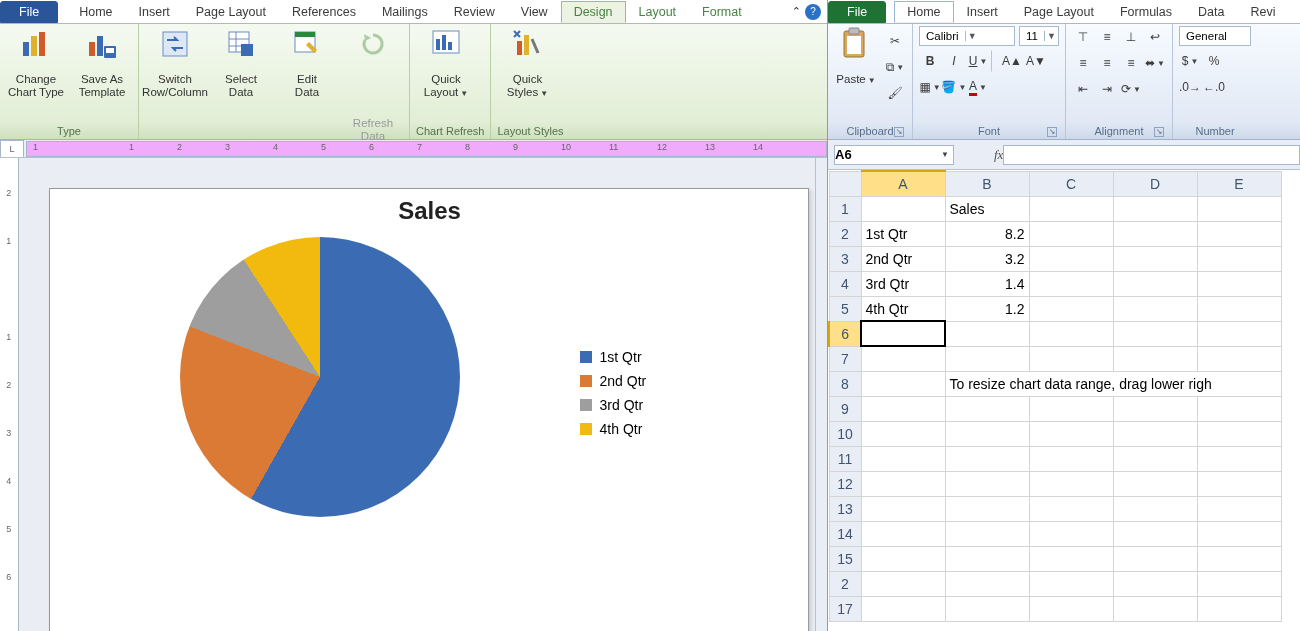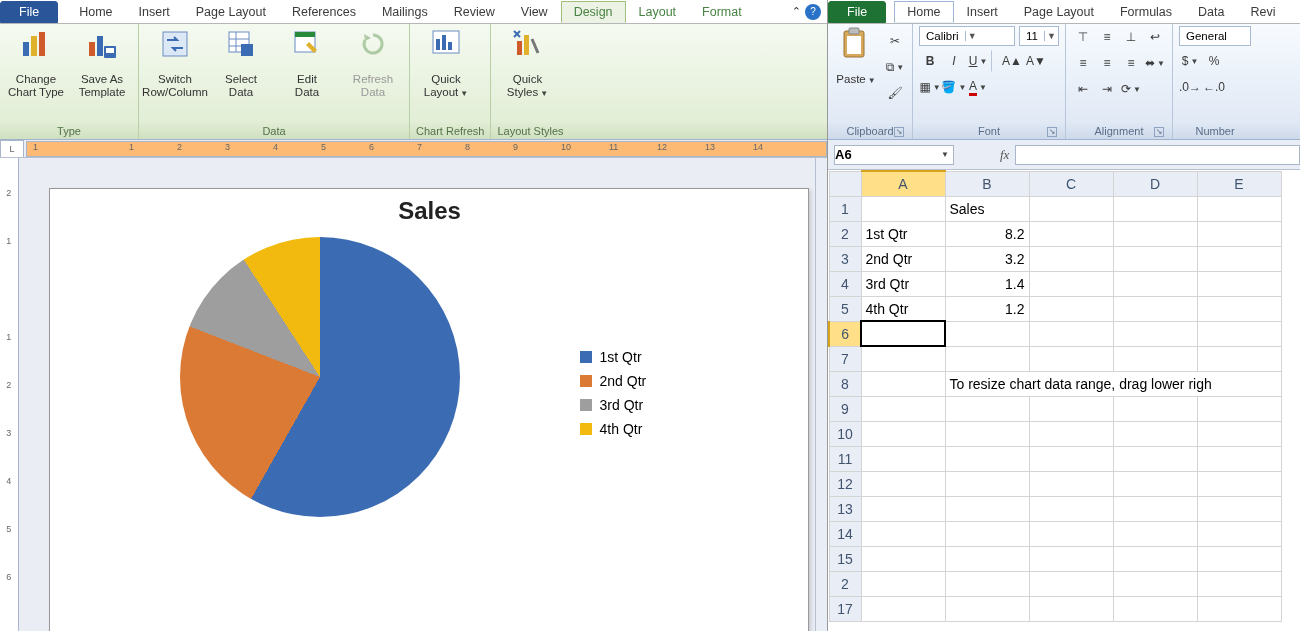--- a/index.html
+++ b/index.html
@@ -22,30 +22,30 @@
 .ribbon.green { background:linear-gradient(#f5faf1,#e2eed6 85%,#cfe0bf); }
 .group { display:flex; flex-direction:column; justify-content:space-between; border-right:1px solid #b9c6d9; padding:2px 6px 0 6px; }
 .ribbon.green .group { border-right-color:#b9d0a6; }
 .group-body { display:flex; gap:6px; align-items:flex-start; }
 .group-label { text-align:center; font-size:11px; color:#5a6d88; padding:2px 0; position:relative; }
 .ribbon.green .group-label { color:#55724a; }
 .group-label .launcher { position:absolute; right:2px; bottom:2px; width:10px; height:10px; border:1px solid #8fa3c1; font-size:8px; line-height:8px; color:#5a6d88; text-align:center; }
 .big-btn { display:flex; flex-direction:column; align-items:center; width:60px; padding-top:2px; gap:13px; cursor:pointer; }
 .big-btn .icon-slot { width:32px; height:32px; display:flex; align-items:center; justify-content:center; }
 .big-btn .lb { text-align:center; font-size:11.5px; color:#333; line-height:13px; }
-.big-btn.disabled .lb { color:#999; }
+.big-btn.disabled .lb { color:#999;margin-top:44px; }
 .mini-btn { width:22px; height:22px; display:flex; align-items:center; justify-content:center; border:1px solid transparent; font-size:12px; color:#3b3b3b; cursor:pointer; }
 .combo { display:flex; align-items:center; border:1px solid #a8b9d2; background:#fff; height:20px; }
 .combo .txt { padding:0 6px; font-size:11.5px; }
 .combo .arrow { width:14px; text-align:center; border-left:1px solid #a8b9d2; font-size:9px; color:#555; }
 .drop-arrow { font-size:8px; color:#444; margin-left:2px; }
 
 .ruler-row { display:flex; height:18px; background:#e9eef6; border-bottom:1px solid #b6c0d0; font-size:9px; color:#666; align-items:center; overflow:hidden; }
 .ruler-corner { width:24px; height:18px; border:1px solid #a9b6c9; background:#fff; text-align:center; line-height:16px; font-size:9px; margin-right:2px; }
-.ruler-h { flex:1; border:1px solid #a9b6c9; background:#fdba74; height:16px; position:relative; white-space:nowrap; padding-left:6px; }
+.ruler-h { flex:1; border:1px solid #a9b6c9; background:#f0abfc; height:16px; position:relative; white-space:nowrap; padding-left:6px; }
 .ruler-h span { display:inline-block; width:48px; text-align:left; }
 
 .doc-area { flex:1; display:flex; overflow:hidden; }
 .ruler-v { width:24px; background:#fff; border-right:1px solid #a9b6c9; display:flex; flex-direction:column; align-items:center; font-size:9px; color:#666; padding-top:30px; }
 .ruler-v span { height:48px; }
 .page-wrap { flex:1; background:#eaeef4; padding:30px 6px 0 30px; position:relative; }
 .page { background:#fff; border:1px solid #999; width:760px; height:560px; box-shadow:2px 2px 4px rgba(0,0,0,.15); position:relative; }
 
 .chart-box { position:absolute; left:10px; top:0; width:740px; height:560px; }
 .chart-title { text-align:center; font-size:24px; font-weight:bold; color:#222; padding:8px 0 4px; }
@@ -58,21 +58,21 @@
   #f2b90f 327deg 360deg
 ); }
 .legend { padding-top:120px; }
 .legend-item { display:flex; align-items:center; gap:8px; font-size:14px; margin-bottom:8px; }
 .legend-sw { width:12px; height:12px; }
 
 .vscroll { width:16px; background:#e9eef6; border-left:1px solid #b6c0d0; }
 
 .namebox-row { display:flex; align-items:center; height:30px; border-bottom:1px solid #b6c0d0; background:#e9eef6; }
 .namebox { width:120px; display:flex; align-items:center; justify-content:center; border:1px solid #a9b6c9; background:#fff; margin:0 40px 0 6px; height:20px; font-size:13px; font-weight:bold; }
-.fx-label { font-style:italic; font-family:"Times New Roman",serif; font-size:13px; color:#555; margin:0 6px; }
+.fx-label { font-style:italic; font-family:"Times New Roman",serif; font-size:13px; color:#555; margin:0 0; }
 .fx-input { flex:1; border:1px solid #a9b6c9; background:#fff; height:20px; }
 
 .sheet { flex:1; overflow:hidden; position:relative; }
 .sheet table { border-collapse:collapse; table-layout:fixed; }
 .sheet th, .sheet td { border:1px solid #d4d4d4; font-size:14px; height:25px; }
 .sheet .rowhdr { width:32px; background:#e9eef6; text-align:center; color:#41546f; font-weight:normal; }
 .sheet .colhdr { width:84px; background:#e9eef6; text-align:center; color:#41546f; font-weight:normal; }
 .sheet .colhdr.sel { background:#ffdf88; border-top:2px solid #d6a31a; }
 .sheet .rowhdr.sel { background:#ffdf88; border-left:2px solid #d6a31a; }
 .sheet td { padding:0 4px; background:#fff; }

